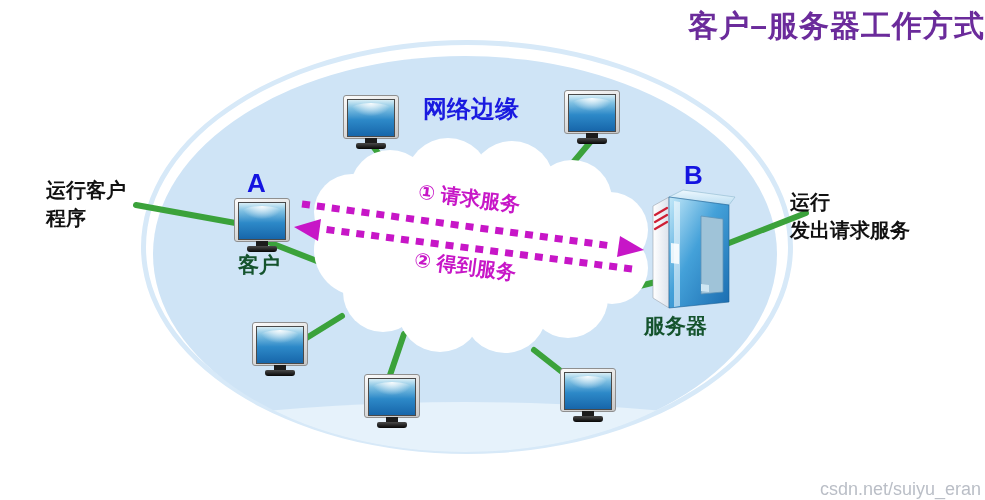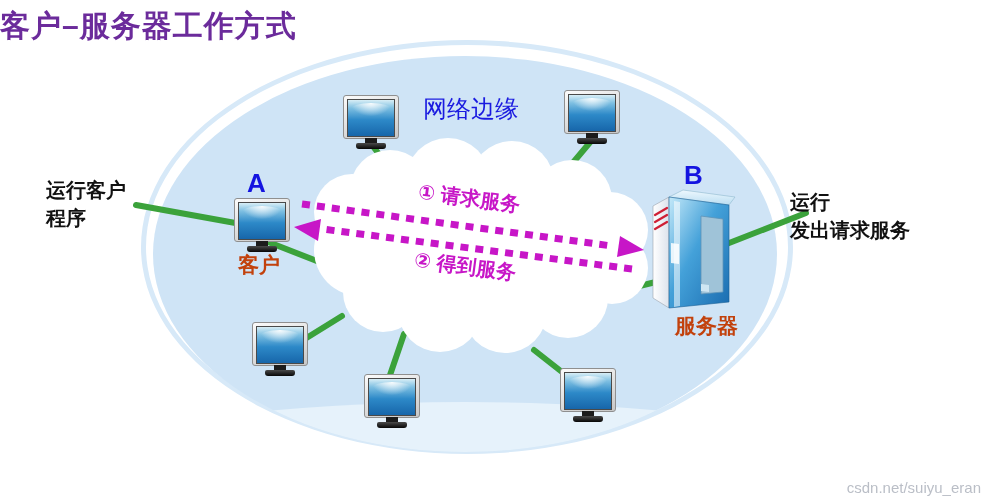--- a/index.html
+++ b/index.html
@@ -33,31 +33,31 @@
   .pc .scr::after{content:"";position:absolute;left:6%;top:8%;width:88%;height:36%;
     background:radial-gradient(ellipse at 50% 0%,rgba(255,255,255,.9),rgba(255,255,255,0) 72%);
     border-radius:50%;}
   .pc .neck{width:12px;height:5px;background:#1c1c1c;margin:-1px auto 0;}
   .pc .foot{width:30px;height:6px;background:linear-gradient(#4a4a4a,#060606);
     border-radius:2px 2px 3px 3px;margin:0 auto;}
   
   .server{position:absolute;left:645px;top:188px;z-index:4;}
   
   .lbl{position:absolute;z-index:5;white-space:nowrap;}
-  .title{left:0;right:0;top:6px;text-align:left;font-size:30px;font-weight:800;
+  .title{left:0;right:0;top:6px;text-align:right;font-size:30px;font-weight:800;
     color:#6b2b9b;letter-spacing:1px;}
-  .netlbl{font-size:24px;font-weight:400;color:#1a1ae0;}
+  .netlbl{font-size:24px;font-weight:700;color:#1a1ae0;}
   .nodeletter{font-size:26px;font-weight:800;color:#1414e0;}
-  .nodename{font-size:21px;font-weight:800;color:#c2410c;}
+  .nodename{font-size:21px;font-weight:800;color:#14532d;}
   .sidenote{font-size:20px;font-weight:800;color:#111;text-align:left;
     line-height:28px;white-space:normal;}
   .arrowlbl{font-size:20px;font-weight:800;color:#c716c7;transform:rotate(7.5deg);}
   .caption{left:0;right:0;top:456px;text-align:center;font-size:26px;font-weight:800;
     color:#0d0dcb;z-index:4;}
-  .watermark{right:4px;top:479px;font-size:15px;color:#aeb3bd;opacity:.85;z-index:6;
+  .watermark{right:4px;top:479px;font-size:18px;color:#aeb3bd;opacity:.85;z-index:6;
     font-weight:400;}
 </style>
 </head>
 <body>
 
 <div id="stage">
 
   <div class="ring"></div>
   <div class="ellipse">
     <div class="rim"></div>
@@ -182,21 +182,21 @@
   </div>
 
   <div class="lbl title">客户–服务器工作方式</div>
 
   <div class="lbl netlbl" style="left:423px;top:93px">网络边缘</div>
 
   <div class="lbl nodeletter" style="left:247px;top:168px">A</div>
   <div class="lbl nodeletter" style="left:684px;top:160px">B</div>
 
   <div class="lbl nodename" style="left:238px;top:251px">客户</div>
-  <div class="lbl nodename" style="left:675px;top:312px">服务器</div>
+  <div class="lbl nodename" style="left:644px;top:312px">服务器</div>
 
   <div class="lbl sidenote" style="left:46px;top:176px;width:116px">
     <span>运行客户</span><br>
     <span>程序</span>
   </div>
   <div class="lbl sidenote" style="left:790px;top:188px;width:142px">
     <span>运行</span><br>
     <span>发出请求服务</span>
   </div>
 

